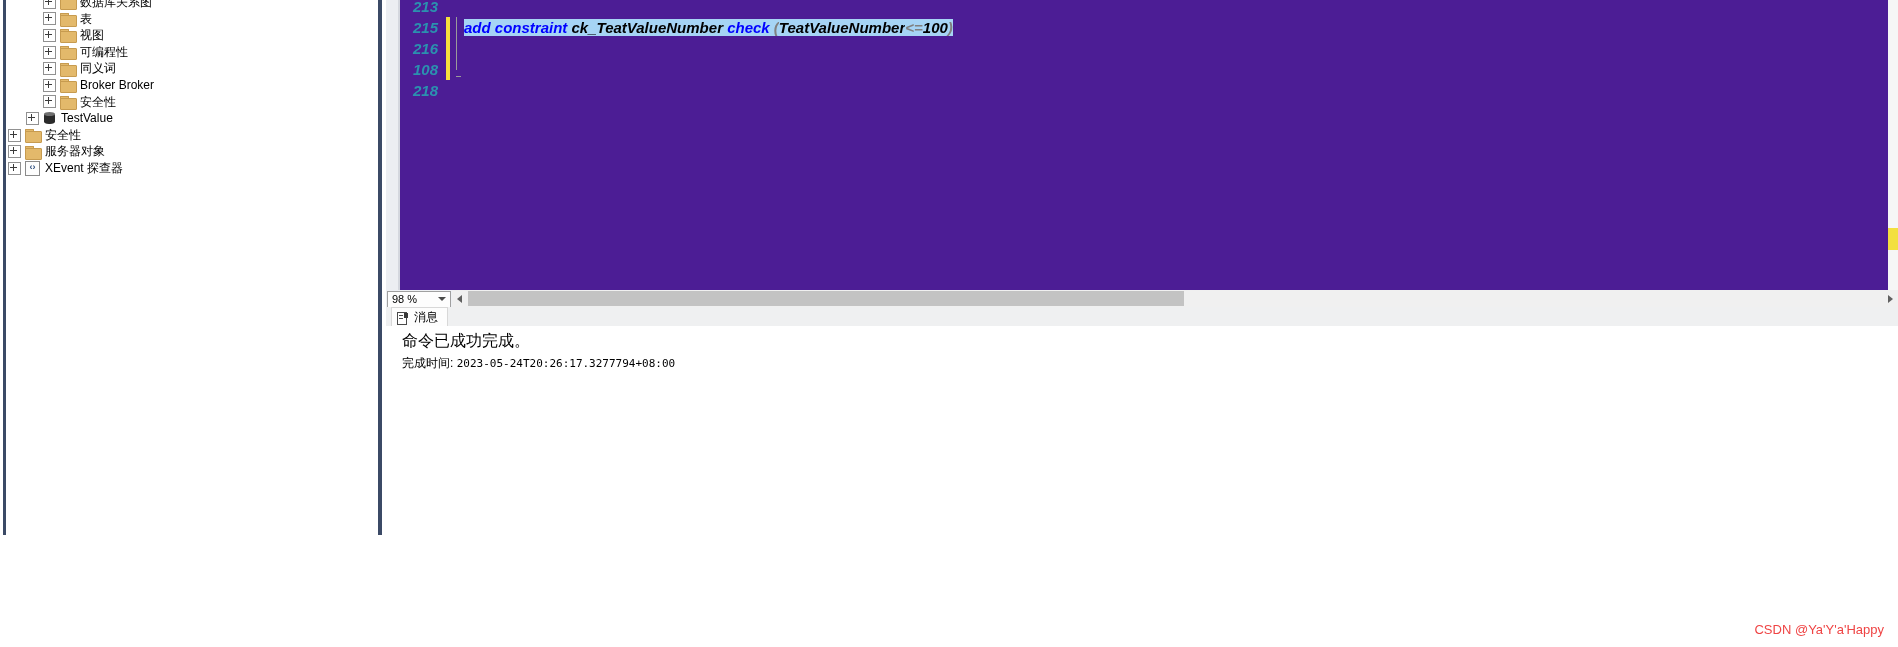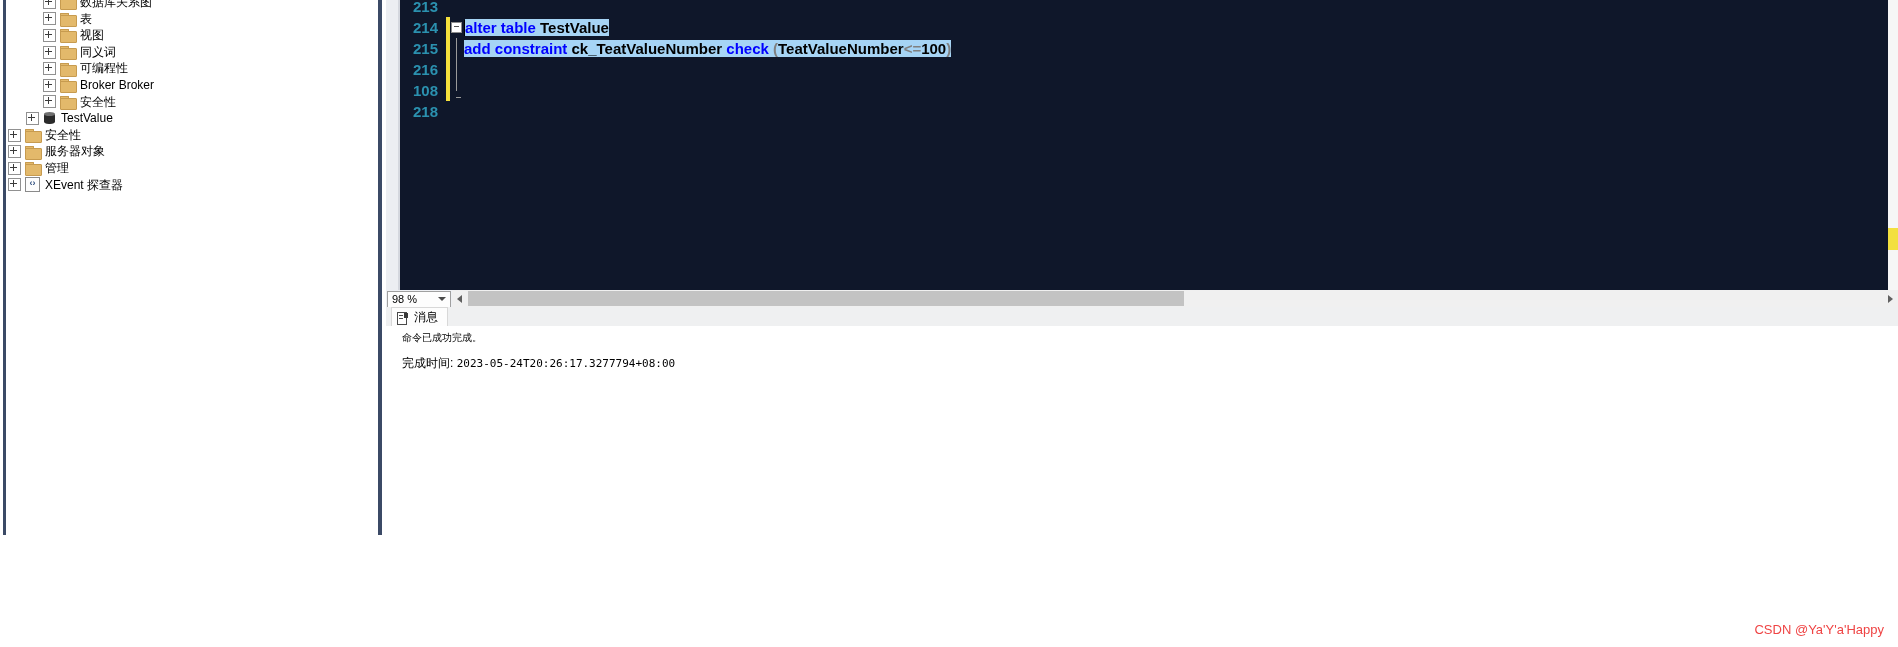--- a/index.html
+++ b/index.html
@@ -30,21 +30,21 @@
        border-radius:50%;}
   .xicon{width:13px;height:13px;flex:0 0 auto;margin-right:5px;position:relative;
        border:1px solid #8a8a8a;background:#fdfdfd;font-size:9px;line-height:11px;
        text-align:center;color:#2f4f7f;font-weight:bold;}
   .tlabel{font-size:12px;color:#000;}
   .indent1{padding-left:0px;}
   .indent2{padding-left:18px;}
   .indent3{padding-left:35px;}
 
   
-  #editor-pane{position:absolute;left:386px;top:0;width:1506px;height:290px;background:#0f172a;}
+  #editor-pane{position:absolute;left:386px;top:0;width:1506px;height:290px;background:#4c1d95;font-style:italic;}
   #editor-gutter-strip{position:absolute;left:0;top:0;width:12px;height:290px;background:#eceef2;}
   #editor-gutter-edge{position:absolute;left:12px;top:0;width:2px;height:290px;background:#d4d7de;}
   .code-lines{position:absolute;left:0;top:-4px;width:1500px;}
   .cline{display:flex;align-items:flex-start;height:21px;line-height:21px;white-space:pre;}
   .lnum{width:52px;text-align:right;padding-right:8px;flex:0 0 auto;
         font-family:"Liberation Sans","DejaVu Sans",sans-serif;font-weight:bold;
         font-size:15px;color:#2b91af;}
   .chgbar{width:4px;flex:0 0 auto;align-self:stretch;background:transparent;}
   .chgbar.yellow{background:#f5e03c;}
   .outline{width:12px;flex:0 0 auto;position:relative;align-self:stretch;}
@@ -85,21 +85,21 @@
   #msg-tab{position:absolute;left:5px;top:0;height:19px;background:#fdfdfd;
        border:1px solid #d8d8d8;border-bottom:none;display:flex;align-items:center;padding:0 9px 0 5px;}
   .msg-tab-icon{width:12px;height:12px;position:relative;margin-right:5px;flex:0 0 auto;}
   .msg-tab-icon .sheet{position:absolute;left:0;top:0;width:8px;height:11px;background:#fff;
        border:1px solid #4a4a4a;}
   .msg-tab-icon .l1{position:absolute;left:2px;top:3px;width:4px;height:1px;background:#4a4a4a;}
   .msg-tab-icon .l2{position:absolute;left:2px;top:6px;width:4px;height:1px;background:#4a4a4a;}
   .msg-tab-icon .blk{position:absolute;left:7px;top:1px;width:4px;height:5px;background:#3a3a3a;}
   #msg-tab-label{font-size:12px;color:#000;}
   #msg-body{position:absolute;left:0;top:19px;width:1512px;height:209px;background:#fff;}
-  .msg-line{position:absolute;left:16px;font-size:10px;color:#000;white-space:pre;}
+  .msg-line{position:absolute;left:16px;font-size:16px;color:#000;white-space:pre;}
   #msg-line-1{top:5px;}
   #msg-line-2{top:29px;font-family:"DejaVu Sans Mono","Liberation Mono",monospace;font-size:11px;}
   #msg-line-2 .cn{font-family:"Liberation Sans","DejaVu Sans",sans-serif;font-size:12px;}
 
   
   #right-edge-scroll{position:absolute;left:1888px;top:0;width:10px;height:290px;background:#f6f6f6;}
   #right-edge-thumb{position:absolute;left:1888px;top:228px;width:10px;height:22px;background:#f3e03f;}
 
   
   #bottom-blank{position:absolute;left:0;top:535px;width:1898px;height:112px;background:#fff;}
@@ -135,29 +135,29 @@
           <span class="fbody"></span>
         </span>
         <span class="tlabel">视图</span>
       </div>
       <div class="tnode indent3">
         <span class="expander"></span>
         <span class="folder">
           <span class="ftab"></span>
           <span class="fbody"></span>
         </span>
+        <span class="tlabel">可编程性</span>
+      </div>
+      <div class="tnode indent3">
+        <span class="expander"></span>
+        <span class="folder">
+          <span class="ftab"></span>
+          <span class="fbody"></span>
+        </span>
         <span class="tlabel">同义词</span>
-      </div>
-      <div class="tnode indent3">
-        <span class="expander"></span>
-        <span class="folder">
-          <span class="ftab"></span>
-          <span class="fbody"></span>
-        </span>
-        <span class="tlabel">可编程性</span>
       </div>
       <div class="tnode indent3">
         <span class="expander"></span>
         <span class="folder">
           <span class="ftab"></span>
           <span class="fbody"></span>
         </span>
         <span class="tlabel">Broker Broker</span>
       </div>
       <div class="tnode indent3">
@@ -184,43 +184,34 @@
         </span>
         <span class="tlabel">安全性</span>
       </div>
       <div class="tnode indent1">
         <span class="expander"></span>
         <span class="folder">
           <span class="ftab"></span>
           <span class="fbody"></span>
         </span>
         <span class="tlabel">服务器对象</span>
-      </div>
-      <div class="tnode indent1">
-        <span class="expander"></span>
-        <span class="folder">
-          <span class="ftab"></span>
-          <span class="fbody"></span>
-        </span>
-        <span class="tlabel">管理</span>
       </div>
       <div class="tnode indent1">
         <span class="expander"></span>
         <span class="xicon">‹›</span>
         <span class="tlabel">XEvent 探查器</span>
       </div>
     </div>
 </div>
 
 <div id="editor-pane">
   <div id="editor-gutter-strip"></div>
   <div id="editor-gutter-edge"></div>
   <div class="code-lines" id="code-lines">
       <div class="cline"><span class="lnum">213</span><span class="chgbar"></span><span class="outline"></span><span class="ctext"></span></div>
-      <div class="cline"><span class="lnum">214</span><span class="chgbar yellow"></span><span class="outline"><span class="box"></span></span><span class="ctext"><span class="caret"></span><span class="kw sel">alter table </span><span class="sel">TestValue</span></span></div>
       <div class="cline"><span class="lnum">215</span><span class="chgbar yellow"></span><span class="outline"><span class="vline"></span></span><span class="ctext"><span class="kw sel">add constraint </span><span class="sel">ck_TeatValueNumber </span><span class="kw sel">check </span><span class="paren sel">(</span><span class="sel">TeatValueNumber</span><span class="op sel">&lt;=</span><span class="sel">100</span><span class="paren sel">)</span></span></div>
       <div class="cline"><span class="lnum">216</span><span class="chgbar yellow"></span><span class="outline"><span class="vline"></span></span><span class="ctext"></span></div>
       <div class="cline"><span class="lnum">108</span><span class="chgbar yellow"></span><span class="outline"><span class="vline half-bot"></span><span class="endtick"></span></span><span class="ctext"></span></div>
       <div class="cline"><span class="lnum">218</span><span class="chgbar"></span><span class="outline"></span><span class="ctext"></span></div>
     </div>
 </div>
 
 <div id="right-edge-scroll"></div>
 <div id="right-edge-thumb"></div>
 

